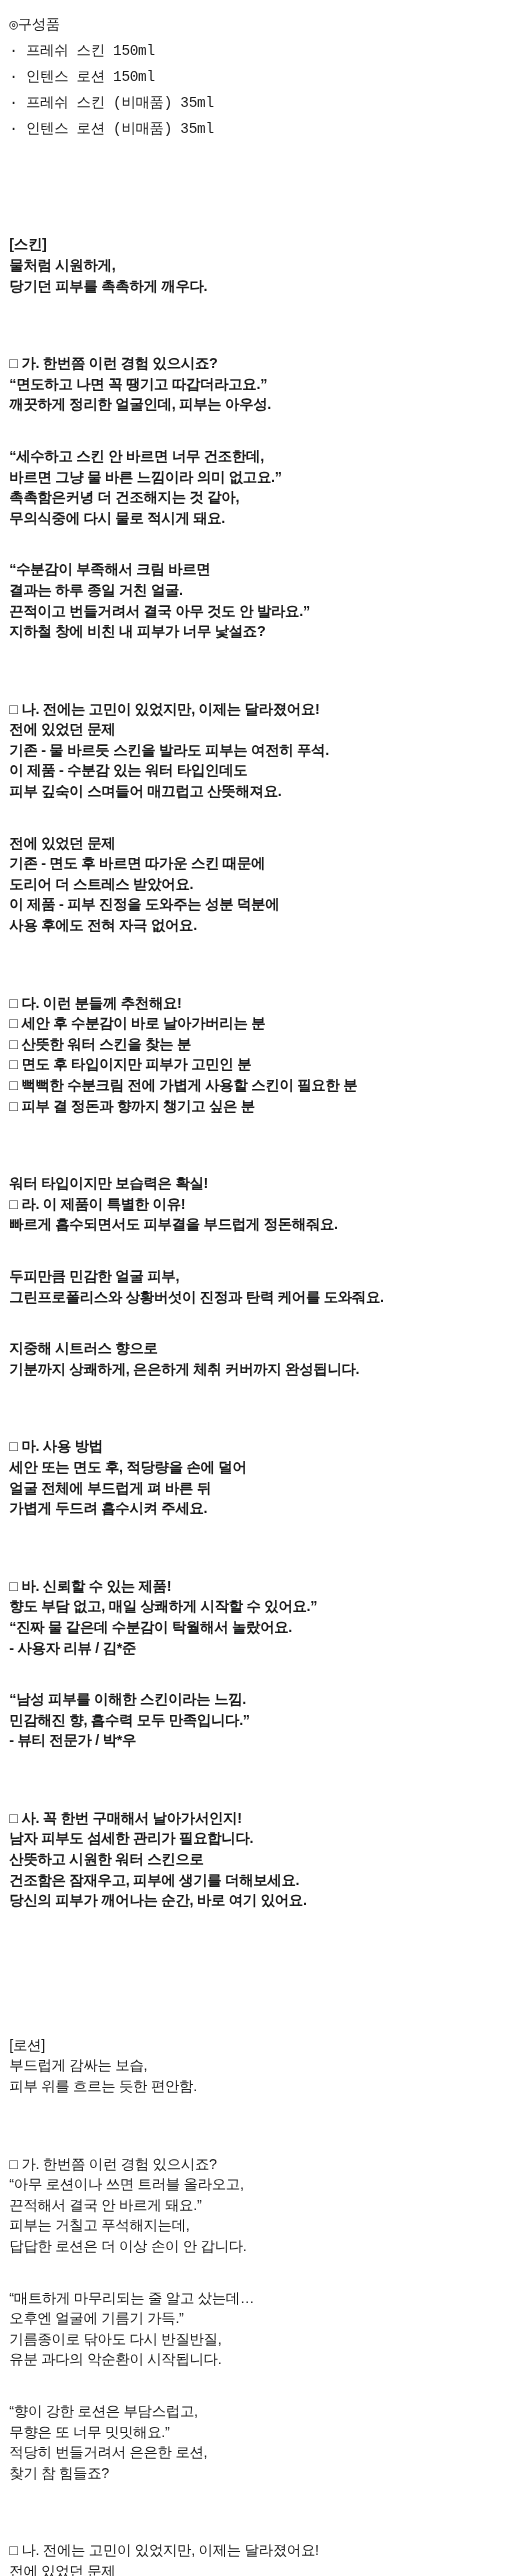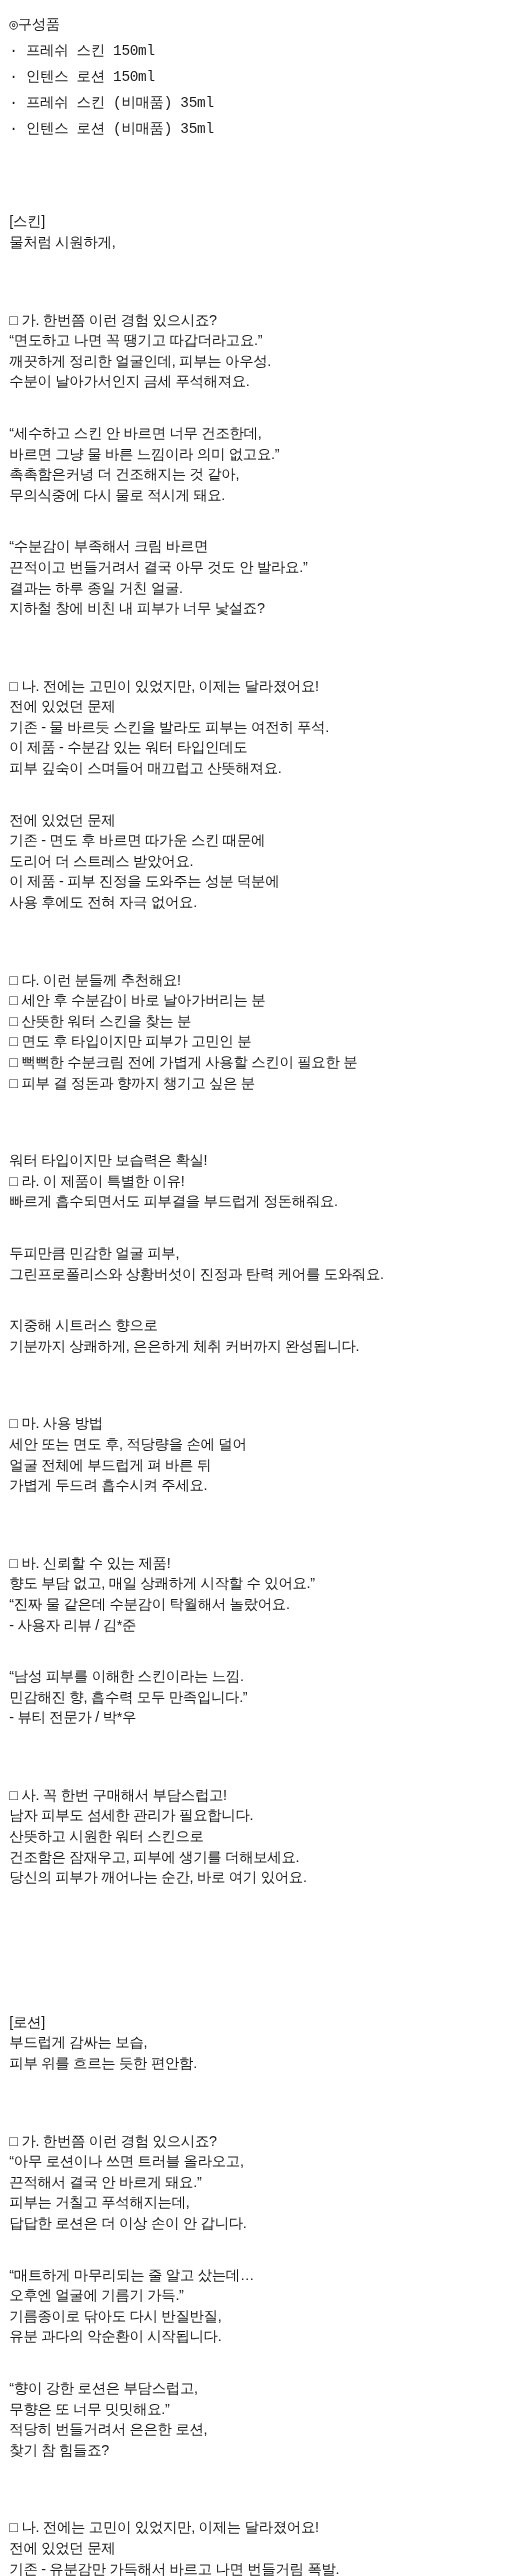--- a/index.html
+++ b/index.html
@@ -21,21 +21,22 @@
     font-size: 14.4px;
     letter-spacing: -0.3px;
     white-space: nowrap;
     color: #1a1a1a;
   }
   .intro .line {
     line-height: 26px;
     font-family: Liberation Mono, monospace;
   }
   .section.skin {
-    margin-top: 69px;
+    margin-top: 92px;
+    font-weight: bold;
   }
   .section.lotion {
     margin-top: 124px;
   }
   .para {
     margin-top: 31px;
   }
   .para.header {
     margin-top: 57px;
   }
@@ -57,37 +58,37 @@
         <div class="line">· 인텐스 로션 150ml</div>
         <div class="line">· 프레쉬 스킨 (비매품) 35ml</div>
         <div class="line">· 인텐스 로션 (비매품) 35ml</div>
       </div>
   </div>
   <div id="sections">
       <div class="section skin">
         <div class="para">
           <div class="line">[스킨]</div>
           <div class="line">물처럼 시원하게,</div>
+          <div class="line">당기던 피부를 촉촉하게 깨우다.</div>
         </div>
         <div class="para header">
           <div class="line">□ 가. 한번쯤 이런 경험 있으시죠?</div>
           <div class="line">“면도하고 나면 꼭 땡기고 따갑더라고요.”</div>
           <div class="line">깨끗하게 정리한 얼굴인데, 피부는 아우성.</div>
-          <div class="line">수분이 날아가서인지 금세 푸석해져요.</div>
         </div>
         <div class="para">
           <div class="line">“세수하고 스킨 안 바르면 너무 건조한데,</div>
           <div class="line">바르면 그냥 물 바른 느낌이라 의미 없고요.”</div>
           <div class="line">촉촉함은커녕 더 건조해지는 것 같아,</div>
           <div class="line">무의식중에 다시 물로 적시게 돼요.</div>
         </div>
         <div class="para">
           <div class="line">“수분감이 부족해서 크림 바르면</div>
+          <div class="line">결과는 하루 종일 거친 얼굴.</div>
           <div class="line">끈적이고 번들거려서 결국 아무 것도 안 발라요.”</div>
-          <div class="line">결과는 하루 종일 거친 얼굴.</div>
           <div class="line">지하철 창에 비친 내 피부가 너무 낯설죠?</div>
         </div>
         <div class="para header">
           <div class="line">□ 나. 전에는 고민이 있었지만, 이제는 달라졌어요!</div>
           <div class="line">전에 있었던 문제</div>
           <div class="line">기존 - 물 바르듯 스킨을 발라도 피부는 여전히 푸석.</div>
           <div class="line">이 제품 - 수분감 있는 워터 타입인데도</div>
           <div class="line">피부 깊숙이 스며들어 매끄럽고 산뜻해져요.</div>
         </div>
         <div class="para">
@@ -129,21 +130,21 @@
           <div class="line">향도 부담 없고, 매일 상쾌하게 시작할 수 있어요.”</div>
           <div class="line">“진짜 물 같은데 수분감이 탁월해서 놀랐어요.</div>
           <div class="line">- 사용자 리뷰 / 김*준</div>
         </div>
         <div class="para">
           <div class="line">“남성 피부를 이해한 스킨이라는 느낌.</div>
           <div class="line">민감해진 향, 흡수력 모두 만족입니다.”</div>
           <div class="line">- 뷰티 전문가 / 박*우</div>
         </div>
         <div class="para header">
-          <div class="line">□ 사. 꼭 한번 구매해서 부담스럽고!</div>
+          <div class="line">□ 사. 꼭 한번 구매해서 날아가서인지!</div>
           <div class="line">남자 피부도 섬세한 관리가 필요합니다.</div>
           <div class="line">산뜻하고 시원한 워터 스킨으로</div>
           <div class="line">건조함은 잠재우고, 피부에 생기를 더해보세요.</div>
           <div class="line">당신의 피부가 깨어나는 순간, 바로 여기 있어요.</div>
         </div>
       </div>
       <div class="section lotion">
         <div class="para">
           <div class="line">[로션]</div>
           <div class="line">부드럽게 감싸는 보습,</div>

